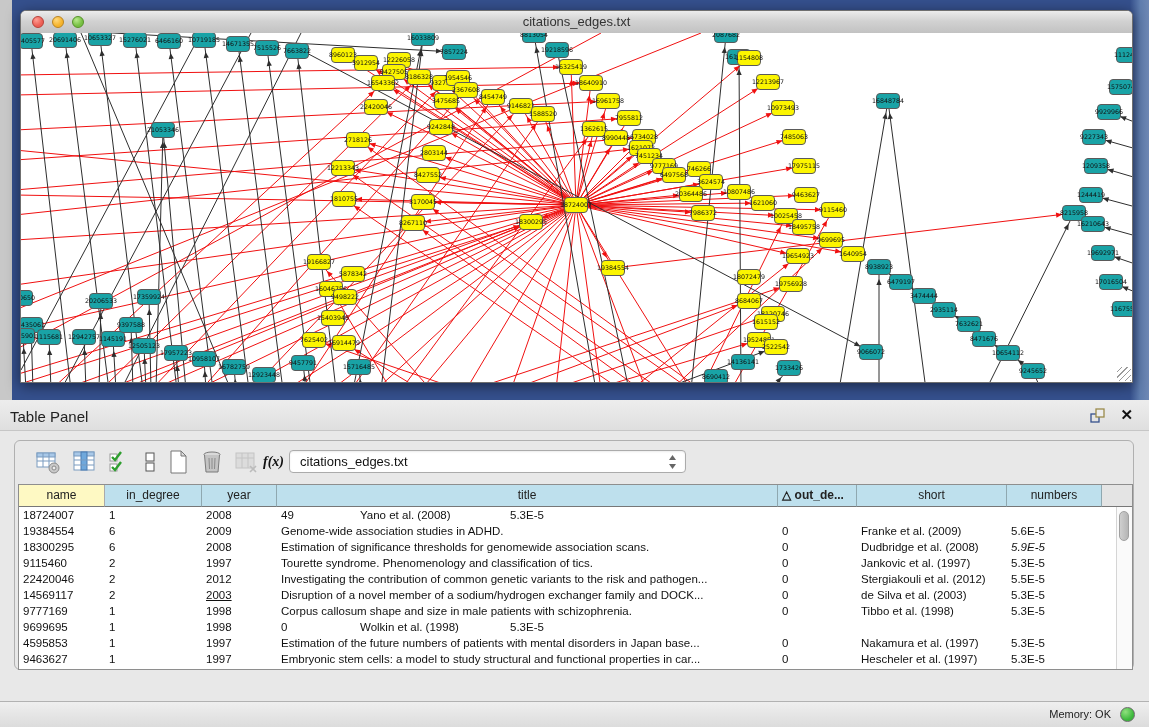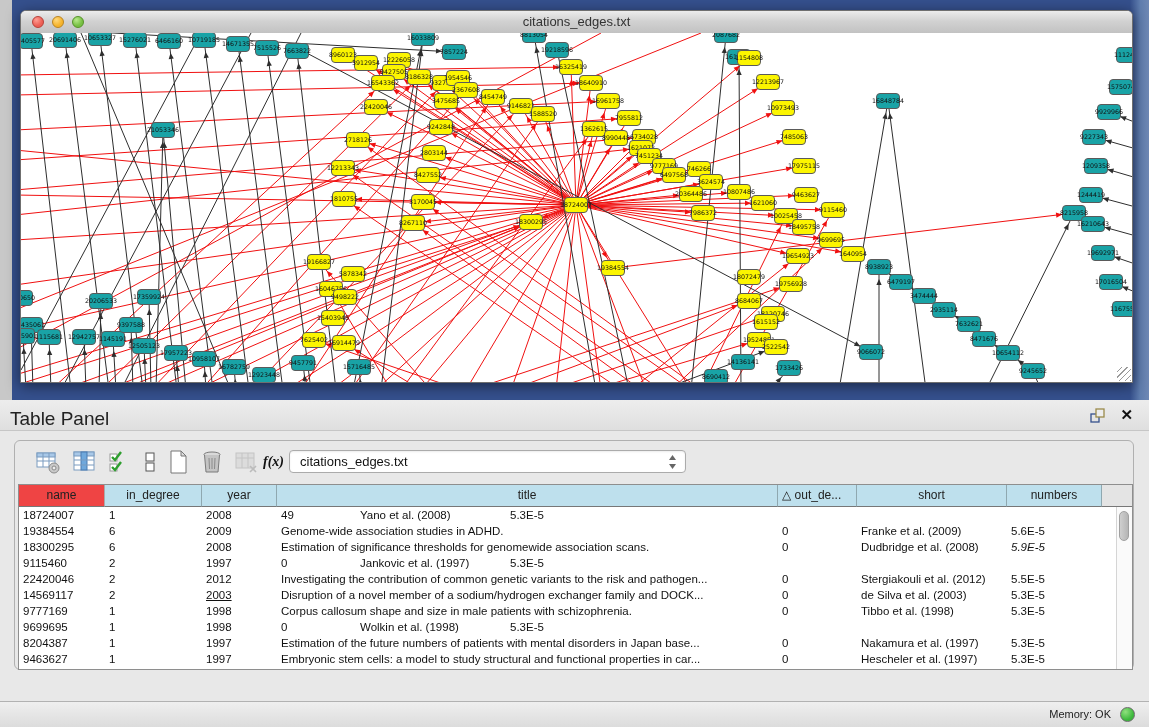--- a/index.html
+++ b/index.html
@@ -21,42 +21,42 @@
   #tl-min{left:31px;background:radial-gradient(circle at 35% 30%,#ffd97c,#F5B32C 60%);border:1px solid #ba8420;}
   #tl-zoom{left:51px;background:radial-gradient(circle at 35% 30%,#b8e98c,#77C043 60%);border:1px solid #559228;}
   #win-title{position:absolute;left:0;right:0;top:3px;text-align:center;font-size:13px;color:#333;}
   #canvas{position:absolute;left:0;top:22px;width:1111px;height:349px;background:#fff;overflow:hidden;}
   #grip{position:absolute;right:1px;bottom:1px;width:14px;height:14px;
      background:repeating-linear-gradient(135deg,transparent 0 3px,#9a9a9a 3px 4px);}
   
   #table-panel{position:absolute;left:0;top:400px;width:1149px;height:301px;background:#E8E8E8;}
   #panel-header{position:absolute;left:0;top:0;width:100%;height:30px;
      background:linear-gradient(#EDEDED,#DFDFDF);border-bottom:1px solid #c6c6c6;}
-  #panel-title{position:absolute;left:10px;top:8px;font-size:19px;color:#222;}
+  #panel-title{position:absolute;left:10px;top:8px;font-size:15px;color:#222;}
   #float-icon{position:absolute;right:44px;top:8px;width:15px;height:15px;}
   #close-icon{position:absolute;right:16px;top:6px;font-size:15px;font-weight:bold;color:#111;line-height:18px;}
   #panel-box{position:absolute;left:14px;top:40px;width:1120px;height:230px;
      border:1px solid #b0b0b0;border-radius:6px;box-sizing:border-box;}
   
   #toolbar{position:absolute;left:6px;top:8px;height:28px;width:1100px;}
   .tb-icon{position:absolute;top:0;width:26px;height:26px;}
   #dropdown{position:absolute;left:268px;top:1px;width:397px;height:23px;background:#fff;
      border:1px solid #ababab;border-radius:4px;box-sizing:border-box;
      font-size:13px;color:#111;line-height:21px;padding-left:10px;
      box-shadow:inset 0 1px 2px rgba(0,0,0,.08);}
   #combo-arrows{position:absolute;right:8px;top:3px;width:9px;height:16px;}
   
   #tbl{position:absolute;left:3px;top:43px;width:1115px;height:186px;background:#fff;
      border:1px solid #8E8E8E;box-sizing:border-box;overflow:hidden;font-size:11.5px;color:#111;}
   #thead{position:absolute;left:0;top:0;height:22px;width:1083px;display:flex;}
   .th{box-sizing:border-box;border-right:1px solid #8FA8B0;border-bottom:1px solid #777;
       background:#BEE0ED;text-align:center;line-height:21px;font-size:12px;color:#222;
       overflow:hidden;white-space:nowrap;}
-  .th.gray{background:#ef4444;border-right:1px solid #aaa;}
-  .th.left{text-align:left;padding-left:4px;}
+  .th.gray{background:#fef9c3;border-right:1px solid #aaa;}
+  .th.left{text-align:left;padding-left:4px;font-weight:bold;}
   #thead-filler{position:absolute;left:1083px;top:0;right:0;height:22px;background:#E4E4E4;
       border-bottom:1px solid #777;box-sizing:border-box;}
   #tbody{position:absolute;left:0;top:22px;width:1083px;}
   .tr{display:flex;height:16px;line-height:16px;}
   .td{box-sizing:border-box;padding-left:4px;overflow:hidden;white-space:nowrap;}
   #vscroll{position:absolute;right:0;top:22px;width:15px;bottom:0;background:#FAFAFA;
       border-left:1px solid #d5d5d5;}
   #vthumb{position:absolute;left:2px;top:4px;width:10px;height:30px;border-radius:6px;
       background:linear-gradient(90deg,#cfcfcf,#b5b5b5);border:1px solid #a0a0a0;box-sizing:border-box;}
   
@@ -1016,20 +1016,21 @@
             <div class="td" style="width: 75px;">2008</div>
             <div class="td" style="width: 501px;">Estimation of significance thresholds for genomewide association scans.</div>
             <div class="td" style="width: 79px;">0</div>
             <div class="td" style="width: 150px;">Dudbridge et al. (2008)</div>
             <div class="td" style="width: 95px; font-style: italic;">5.9E-5</div>
           </div>
           <div class="tr">
             <div class="td" style="width: 86px;">9115460</div>
             <div class="td" style="width: 97px;">2</div>
             <div class="td" style="width: 75px;">1997</div>
+            <div class="td" style="width: 501px;">Tourette syndrome. Phenomenology and classification of tics.</div>
             <div class="td" style="width: 79px;">0</div>
             <div class="td" style="width: 150px;">Jankovic et al. (1997)</div>
             <div class="td" style="width: 95px;">5.3E-5</div>
           </div>
           <div class="tr">
             <div class="td" style="width: 86px;">22420046</div>
             <div class="td" style="width: 97px;">2</div>
             <div class="td" style="width: 75px;">2012</div>
             <div class="td" style="width: 501px;">Investigating the contribution of common genetic variants to the risk and pathogen...</div>
             <div class="td" style="width: 79px;">0</div>
@@ -1056,21 +1057,21 @@
           </div>
           <div class="tr">
             <div class="td" style="width: 86px;">9699695</div>
             <div class="td" style="width: 97px;">1</div>
             <div class="td" style="width: 75px;">1998</div>
             <div class="td" style="width: 79px;">0</div>
             <div class="td" style="width: 150px;">Wolkin et al. (1998)</div>
             <div class="td" style="width: 95px;">5.3E-5</div>
           </div>
           <div class="tr">
-            <div class="td" style="width: 86px;">8204387</div>
+            <div class="td" style="width: 86px;">4595853</div>
             <div class="td" style="width: 97px;">1</div>
             <div class="td" style="width: 75px;">1997</div>
             <div class="td" style="width: 501px;">Estimation of the future numbers of patients with mental disorders in Japan base...</div>
             <div class="td" style="width: 79px;">0</div>
             <div class="td" style="width: 150px;">Nakamura et al. (1997)</div>
             <div class="td" style="width: 95px;">5.3E-5</div>
           </div>
           <div class="tr">
             <div class="td" style="width: 86px;">9463627</div>
             <div class="td" style="width: 97px;">1</div>

